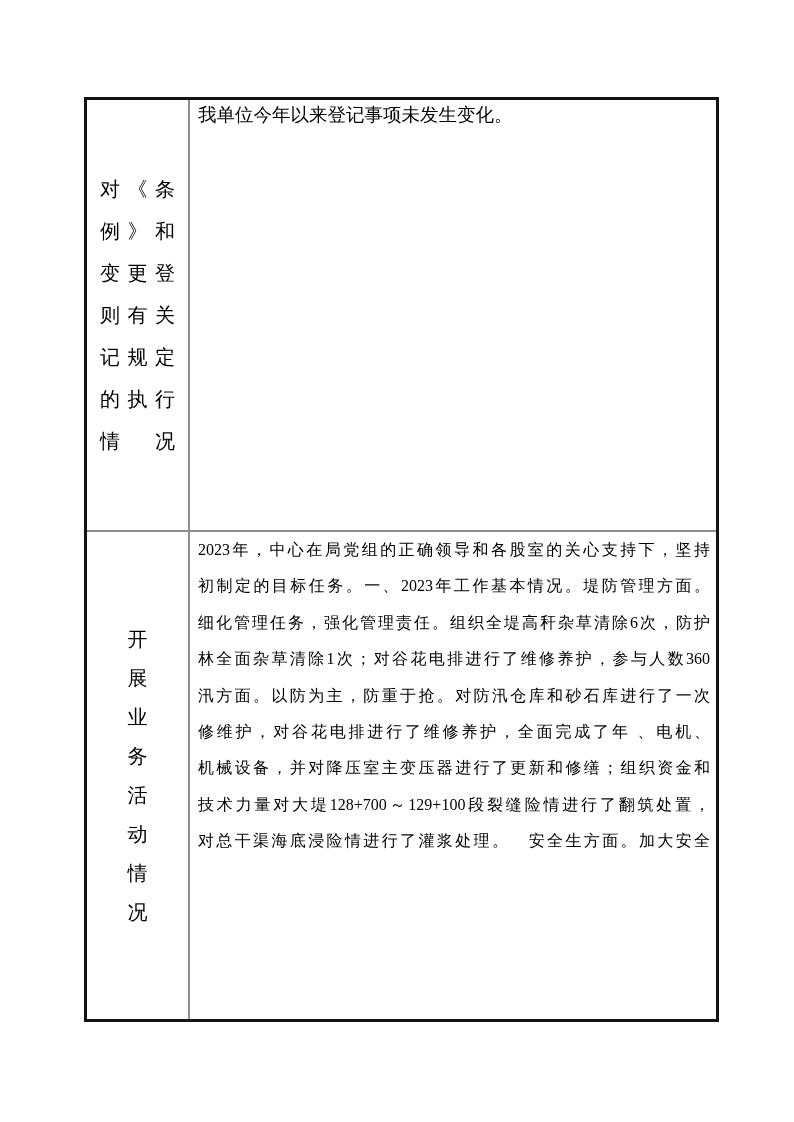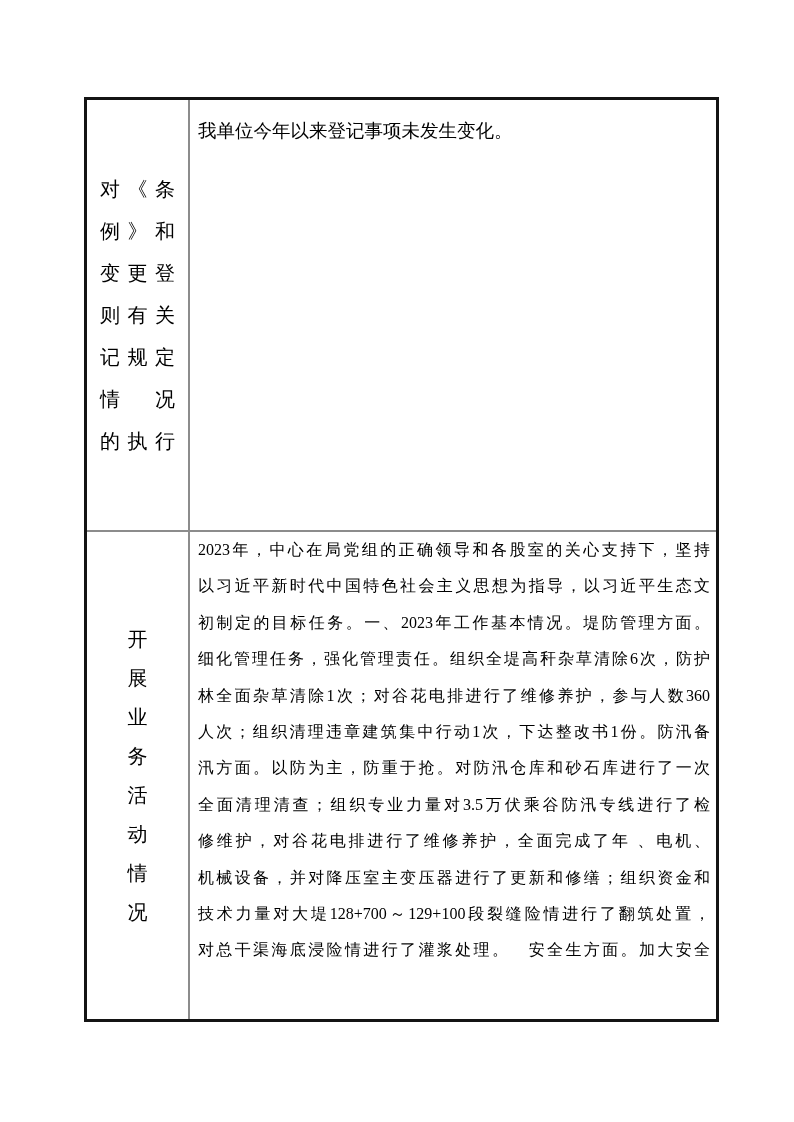--- a/index.html
+++ b/index.html
@@ -51,21 +51,21 @@
     text-align: center;
   }
   .content-cell {
     flex: 1;
     padding: 0 6px 0 8px;
     overflow: hidden;
   }
   .trow-1 .content-line {
     font-size: 18.5px;
     line-height: 27px;
-    padding-top: 18px;
+    padding-top: 2px;
     text-align: left;
   }
   .trow-2 .content-line {
     font-size: 16px;
     line-height: 36.4px;
     text-align: justify;
     text-align-last: justify;
   }
 </style>
 </head>
@@ -74,48 +74,45 @@
 <div class="page">
   <div class="doc-table">
 
     <div class="trow trow-1">
       <div class="label-cell">
         <div class="label-line">对《条</div>
         <div class="label-line">例》和</div>
         <div class="label-line">变更登</div>
         <div class="label-line">则有关</div>
         <div class="label-line">记规定</div>
+        <div class="label-line">的执行</div>
         <div class="label-line">情　况</div>
-        <div class="label-line">的执行</div>
       </div>
       <div class="content-cell">
         <div class="content-line">我单位今年以来登记事项未发生变化。</div>
       </div>
     </div>
 
     <div class="trow trow-2">
       <div class="label-cell">
         <div class="label-line">开</div>
         <div class="label-line">展</div>
         <div class="label-line">业</div>
         <div class="label-line">务</div>
         <div class="label-line">活</div>
         <div class="label-line">动</div>
         <div class="label-line">情</div>
         <div class="label-line">况</div>
       </div>
       <div class="content-cell">
         <div class="content-line">2023年，中心在局党组的正确领导和各股室的关心支持下，坚持</div>
-        <div class="content-line">以习近平新时代中国特色社会主义思想为指导，以习近平生态文</div>
         <div class="content-line">初制定的目标任务。一、2023年工作基本情况。堤防管理方面。</div>
         <div class="content-line">细化管理任务，强化管理责任。组织全堤高秆杂草清除6次，防护</div>
         <div class="content-line">林全面杂草清除1次；对谷花电排进行了维修养护，参与人数360</div>
-        <div class="content-line">人次；组织清理违章建筑集中行动1次，下达整改书1份。防汛备</div>
         <div class="content-line">汛方面。以防为主，防重于抢。对防汛仓库和砂石库进行了一次</div>
-        <div class="content-line">全面清理清查；组织专业力量对3.5万伏乘谷防汛专线进行了检</div>
         <div class="content-line">修维护，对谷花电排进行了维修养护，全面完成了年 、电机、</div>
         <div class="content-line">机械设备，并对降压室主变压器进行了更新和修缮；组织资金和</div>
         <div class="content-line">技术力量对大堤128+700～129+100段裂缝险情进行了翻筑处置，</div>
         <div class="content-line">对总干渠海底浸险情进行了灌浆处理。　安全生方面。加大安全</div>
       </div>
     </div>
 
   </div>
 </div>
 

